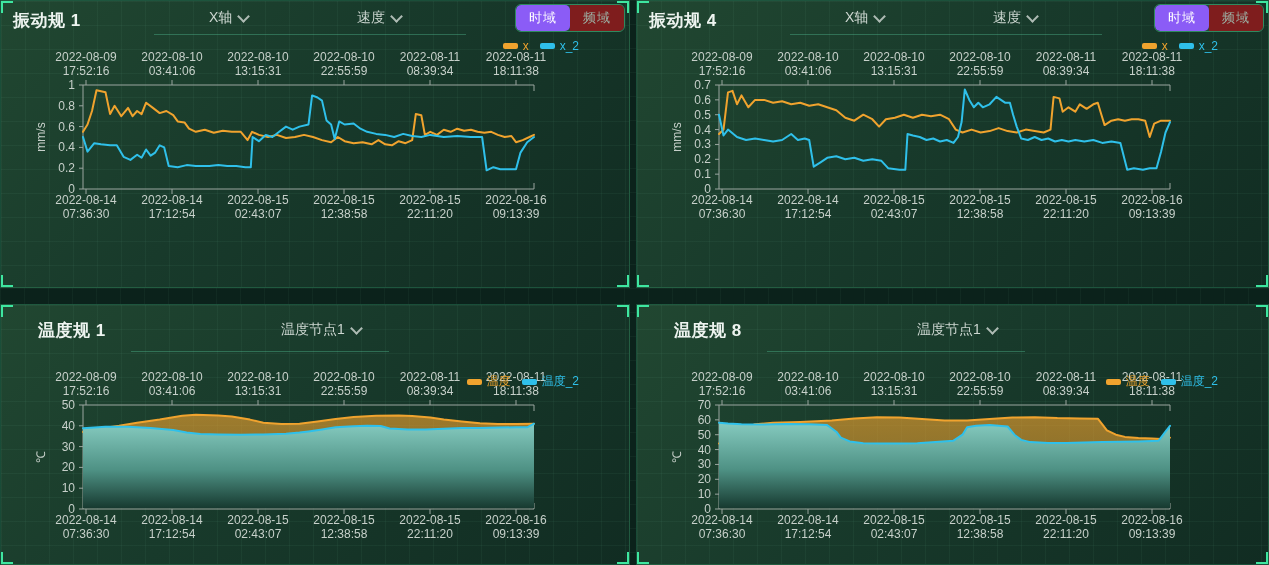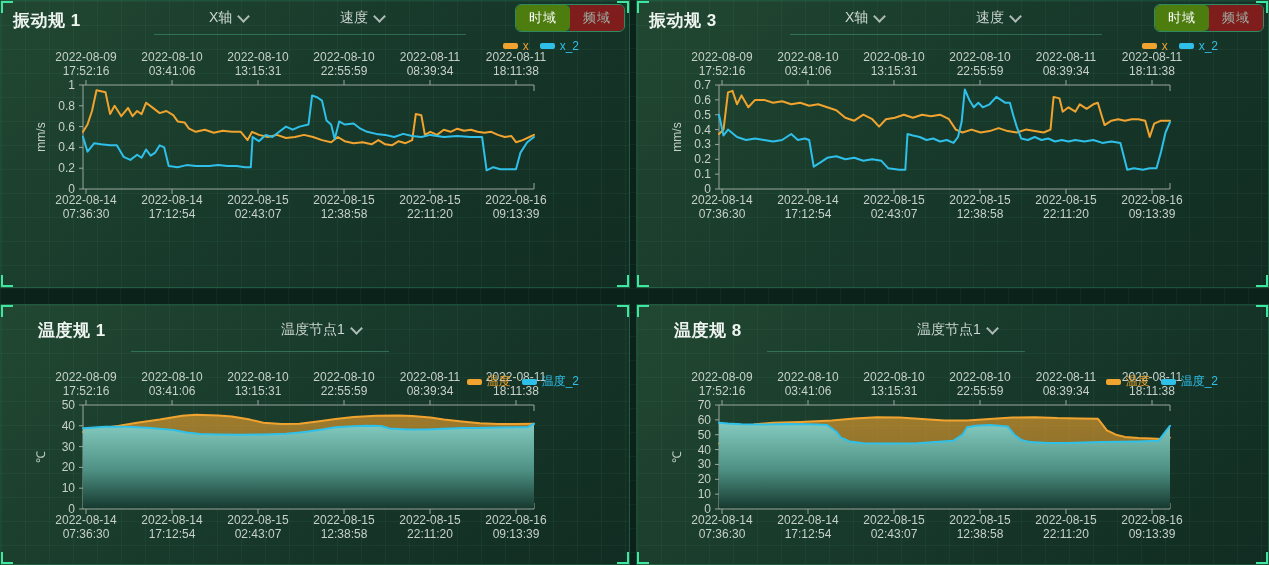--- a/index.html
+++ b/index.html
@@ -41,39 +41,39 @@
     position:absolute;margin:0;left:12px;
     font-size:17px;font-weight:bold;color:#eef4f0;letter-spacing:0.5px;z-index:2;
   }
   .vib .panel-title{top:8px;}
   .temp .panel-title{top:14px;margin-left:25px;}
   .dropdown{
     position:absolute;display:flex;align-items:center;gap:7px;
     font-size:14px;color:#ccd6d0;cursor:pointer;z-index:2;
   }
   .vib .dd1{left:208px;top:8px;}
-  .vib .dd2{left:339px;top:8px;}
+  .vib .dd2{left:356px;top:8px;}
   .temp .dd1{left:258px;top:16px;margin-left:22px;}
   .chev{
     width:7px;height:7px;display:inline-block;margin-top:-4px;
     border-left:2px solid #aebbb4;border-bottom:2px solid #aebbb4;
     transform:rotate(-45deg);
   }
   .underline{position:absolute;height:1px;background:rgba(90,205,160,0.35);z-index:2;}
   .vib .underline{left:153px;top:33px;width:312px;}
   .temp .underline{left:130px;top:46px;width:258px;}
   .mode-group{
     position:absolute;right:4px;top:3px;display:flex;z-index:2;
     border:1px solid #2f8a5f;border-radius:6px;overflow:hidden;background:#24453a;
   }
   .mode{
     font-family:inherit;font-size:13px;padding:4px 13px;border:none;cursor:pointer;
     background:#7f1d1d;color:#9db5a8;letter-spacing:1px;
   }
-  .mode.active{background:#4d7c0f;color:#ffffff;border-radius:5px;}
+  .mode.active{background:#8b5cf6;color:#ffffff;border-radius:5px;}
   .legend{position:absolute;right:50px;display:flex;gap:11px;align-items:center;z-index:2;}
   .vib .legend{top:38px;}
   .temp .legend{top:68px;align-items:flex-end;}
   .legend-item{display:flex;align-items:center;gap:5px;font-size:12px;cursor:pointer;}
   .swatch{width:15px;height:6px;border-radius:2px;display:inline-block;}
   svg.chart{position:absolute;left:0;width:610px;height:200px;z-index:1;}
   .vib svg.chart{top:44px;}
   .temp svg.chart{top:60px;}
   svg text{font-family:"Liberation Sans",sans-serif;}
 </style>
@@ -169,21 +169,21 @@
         <polyline points="82.0,86.8 86.5,79.5 91.0,66.0 95.5,45.2 104.5,47.3 109.1,69.1 113.6,60.8 120.3,71.2 127.1,62.9 131.6,71.2 136.1,66.0 140.6,69.1 145.1,57.7 151.9,62.9 158.7,68.1 165.4,66.0 172.2,70.2 176.7,76.4 183.5,77.4 188.0,83.7 194.8,86.8 203.8,84.7 212.8,87.8 221.8,85.8 230.8,86.8 239.8,86.8 246.6,95.1 251.1,86.8 257.9,89.9 266.9,92.0 275.9,89.9 285.0,93.0 294.0,92.0 303.0,89.9 312.0,92.0 321.0,95.1 330.1,97.2 336.8,92.0 343.6,96.2 352.6,98.2 361.6,97.2 370.6,99.3 377.4,95.1 384.2,99.3 390.9,100.3 397.7,96.2 404.5,98.2 411.2,95.1 414.8,69.1 420.3,70.2 423.9,89.9 429.3,86.8 436.0,89.9 442.8,84.7 449.6,86.8 456.3,83.7 463.1,85.8 469.9,84.7 476.6,86.8 483.4,87.8 490.2,86.8 496.9,89.9 503.7,92.0 510.4,91.0 515.0,97.2 521.7,95.1 528.5,92.0 533.0,89.9" fill="none" stroke="#f0a32e" stroke-width="2" stroke-linejoin="round" stroke-linecap="round"></polyline>
         <polyline points="82.0,92.0 86.5,106.6 93.3,98.2 100.0,99.3 109.1,100.3 115.8,100.3 122.6,111.8 129.4,114.9 136.1,109.7 140.6,112.8 145.1,104.5 149.6,110.7 154.2,107.6 158.7,100.3 163.2,102.4 167.7,121.1 176.7,122.2 185.7,120.1 194.8,121.1 208.3,121.1 217.3,120.1 226.3,121.1 235.3,121.1 244.4,122.2 249.8,122.2 251.6,92.0 257.9,96.2 264.7,89.9 271.4,92.0 278.2,86.8 285.0,81.6 291.7,84.7 298.5,81.6 307.5,79.5 311.1,50.4 316.5,52.5 321.0,55.6 325.5,75.4 330.1,79.5 333.7,94.1 338.2,76.4 343.6,79.5 352.6,78.5 359.4,83.7 366.1,86.8 375.2,88.9 384.2,89.9 393.2,92.0 402.2,88.9 411.2,91.0 420.3,92.0 429.3,89.9 442.8,92.0 456.3,91.0 469.9,92.0 481.1,92.0 485.6,125.3 492.4,122.2 499.2,124.2 508.2,124.2 515.0,124.2 519.5,107.6 526.2,97.2 533.0,92.0" fill="none" stroke="#2fc0ea" stroke-width="2" stroke-linejoin="round" stroke-linecap="round"></polyline>
       </svg>
   </section>
 
   <section class="panel vib">
     <span class="corner tl"></span>
     <span class="corner tr"></span>
     <span class="corner bl"></span>
     <span class="corner br"></span>
-    <h2 class="panel-title">振动规 3</h2>
+    <h2 class="panel-title">振动规 4</h2>
     <div class="dropdown dd1">
       <span>X轴</span>
       <i class="chev"></i>
     </div>
     <div class="dropdown dd2">
       <span>速度</span>
       <i class="chev"></i>
     </div>
     <div class="underline"></div>
     <div class="mode-group">

